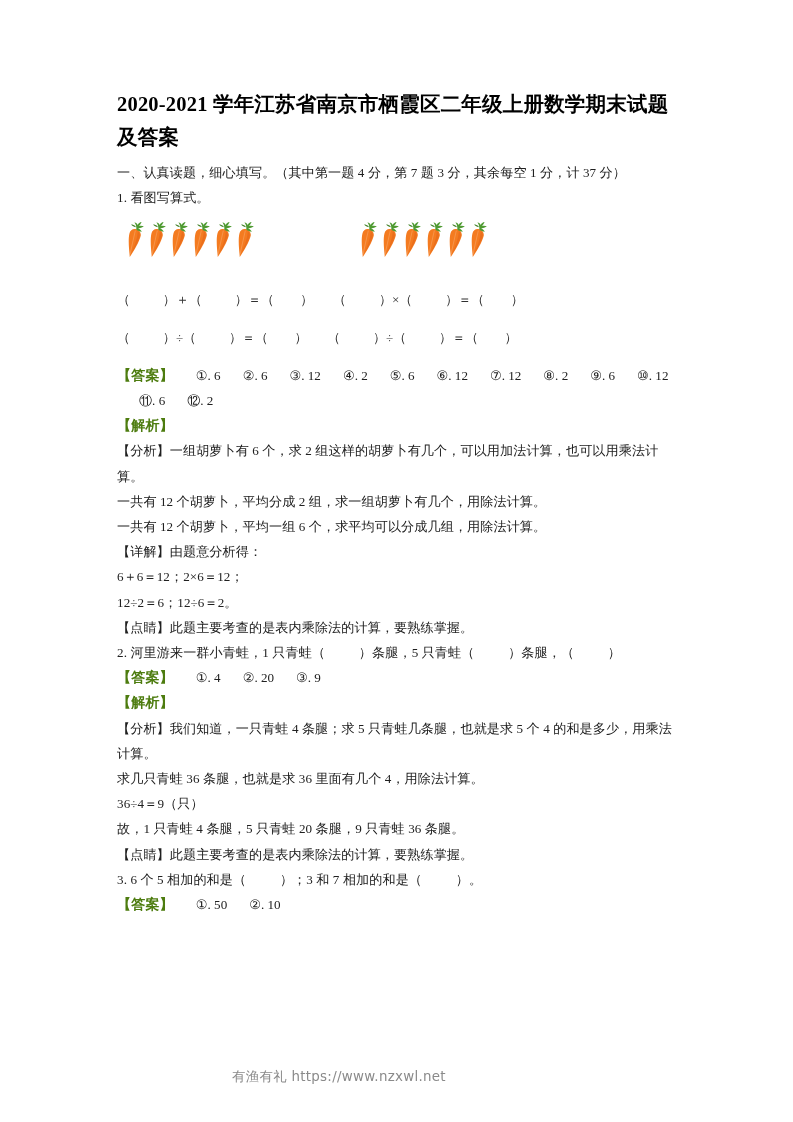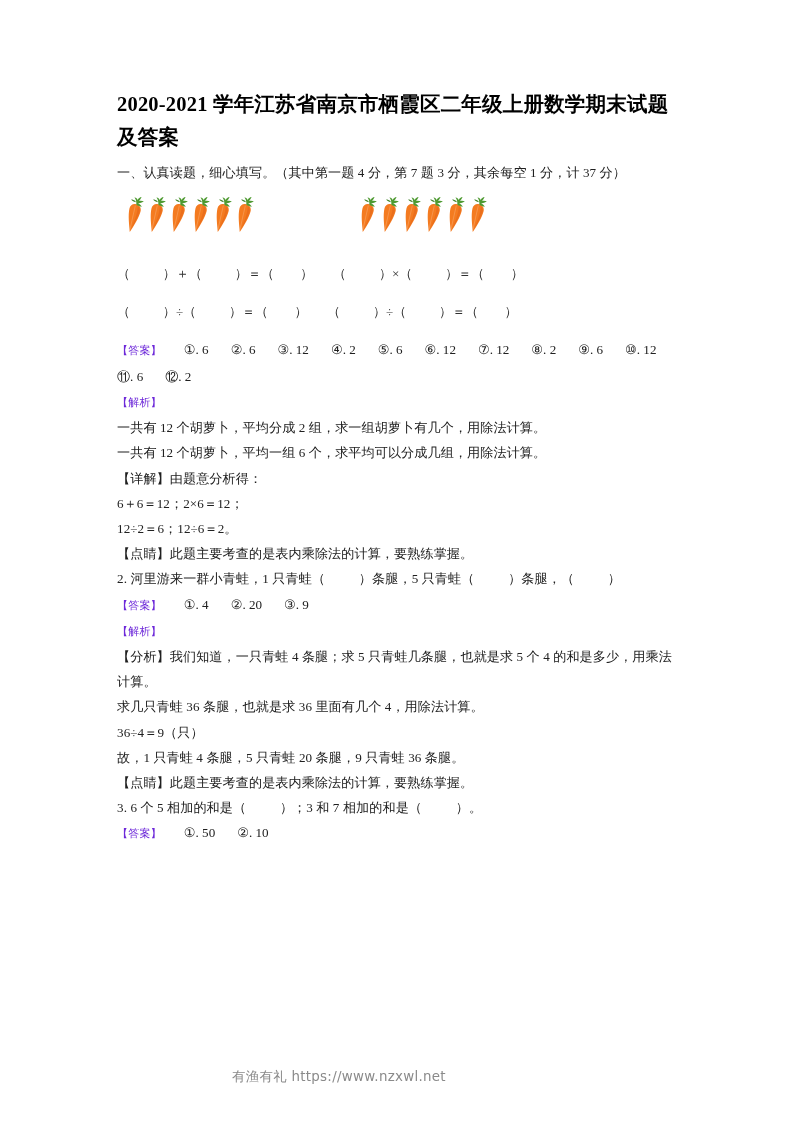--- a/index.html
+++ b/index.html
@@ -45,23 +45,24 @@
     font-size: 13.1px;
     line-height: 25.2px;
     margin: 0;
     color: #202020;
     white-space: pre-wrap;
     letter-spacing: 0.1px;
   }
 
   
   .lbl-blue {
-    color: #6d28d9;
-    font-size: 11px;
+    color: #4d7c0f;
+    font-size: 14px;
     letter-spacing: 0.2px;
+    font-weight: bold;
   }
 
   .ans-row {
     font-size: 13.1px;
     line-height: 25.2px;
     color: #202020;
     margin: 0;
   }
   .ans-row .gap { display: inline-block; width: 22px; }
   .ans-item { white-space: nowrap; }
@@ -113,20 +114,21 @@
 <body>
 
 <div class="page">
 
   <div class="content">
 
     <h1 class="doc-title">2020-2021 学年江苏省南京市栖霞区二年级上册数学期末试题及答案</h1>
 
     <p class="p">一、认真读题，细心填写。（其中第一题 4 分，第 7 题 3 分，其余每空 1 分，计 37 分）</p>
 
+    <p class="p">1. 看图写算式。</p>
 
     <div class="fig">
       <div class="carrot-group left">
         <span class="carrot">
             <svg width="24" height="46" viewBox="0 0 24 46">
               <g transform="rotate(14 12 23)">
                 <path d="M11.5 12 C15 12 17.5 14.5 17.5 17.5 C17.5 24 14.5 34 12 40.5 C10 34.5 6 24.5 6 17.5 C6 14.5 8 12 11.5 12 Z" fill="#F47B20"></path>
                 <path d="M13.6 13.6 C15.6 14.6 16.6 16.2 16.6 18 C16.6 23.4 14.6 31 12.6 37 C13.9 29.6 15 21 13.6 13.6 Z" fill="#E2651A" opacity="0.55"></path>
                 <path d="M11 13.5 L11.6 38" stroke="#FFFFFF" stroke-width="0.7" opacity="0.25" fill="none"></path>
                 <path d="M11.8 12.6 C11.3 9.8 10.2 7.4 8.2 5.9 C9.6 5.4 11 6.1 11.9 7.5 C12.3 5.6 13.3 4.2 15 3.6 C14.6 5.4 14.2 6.8 13.5 8.2 C15 7.2 16.7 7 18.4 7.6 C16.7 9 15.1 10.1 13.2 10.8 C15 11 16.5 11.7 17.6 13 C15.6 13.4 13.7 13.3 11.8 12.6 Z" fill="#4E9A31"></path>
@@ -259,20 +261,21 @@
           </span>
       </div>
     </div>
 
     <p class="formula-row">（          ）＋（          ）＝（        ）      （          ）×（          ）＝（        ）</p>
     <p class="formula-row">（          ）÷（          ）＝（        ）      （          ）÷（          ）＝（        ）</p>
 
     <p class="ans-row"><span class="lbl-blue">【答案】</span><span class="gap"></span><span class="ans-item">①. 6</span><span class="gap"></span><span class="ans-item">②. 6</span><span class="gap"></span><span class="ans-item">③. 12</span><span class="gap"></span><span class="ans-item">④. 2</span><span class="gap"></span><span class="ans-item">⑤. 6</span><span class="gap"></span><span class="ans-item">⑥. 12</span><span class="gap"></span><span class="ans-item">⑦. 12</span><span class="gap"></span><span class="ans-item">⑧. 2</span><span class="gap"></span><span class="ans-item">⑨. 6</span><span class="gap"></span><span class="ans-item">⑩. 12</span><span class="gap"></span><span class="ans-item">⑪. 6</span><span class="gap"></span><span class="ans-item">⑫. 2</span></p>
 
     <p class="p"><span class="lbl-blue">【解析】</span></p>
+    <p class="p">【分析】一组胡萝卜有 6 个，求 2 组这样的胡萝卜有几个，可以用加法计算，也可以用乘法计算。</p>
     <p class="p">一共有 12 个胡萝卜，平均分成 2 组，求一组胡萝卜有几个，用除法计算。</p>
     <p class="p">一共有 12 个胡萝卜，平均一组 6 个，求平均可以分成几组，用除法计算。</p>
     <p class="p">【详解】由题意分析得：</p>
     <p class="p">6＋6＝12；2×6＝12；</p>
     <p class="p">12÷2＝6；12÷6＝2。</p>
     <p class="p">【点睛】此题主要考查的是表内乘除法的计算，要熟练掌握。</p>
 
     <p class="p">2. 河里游来一群小青蛙，1 只青蛙（          ）条腿，5 只青蛙（          ）条腿，（          ）</p>
 
     <p class="ans-row"><span class="lbl-blue">【答案】</span><span class="gap"></span><span class="ans-item">①. 4</span><span class="gap"></span><span class="ans-item">②. 20</span><span class="gap"></span><span class="ans-item">③. 9</span></p>

